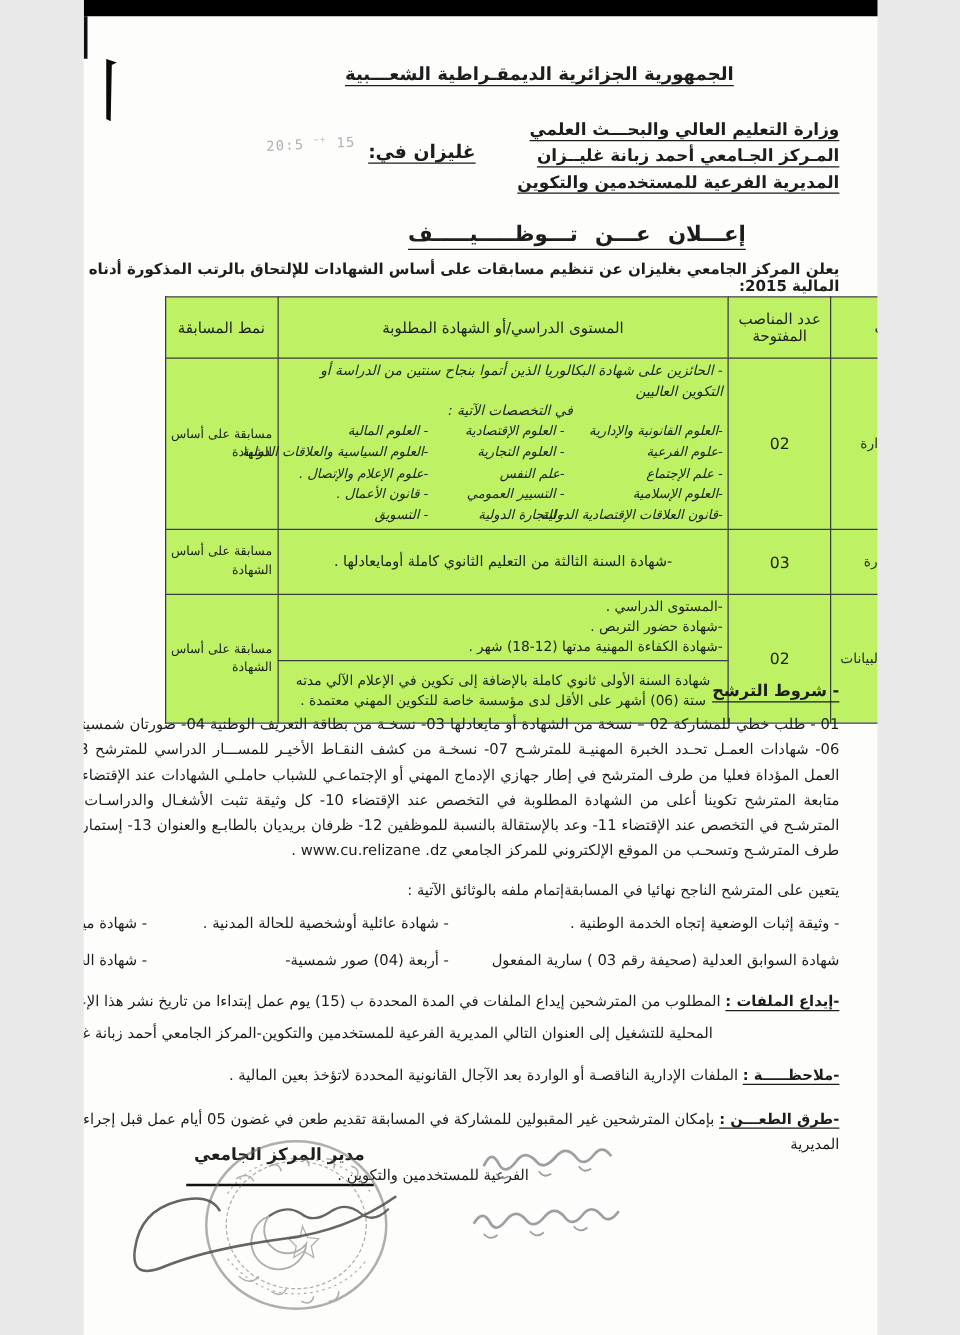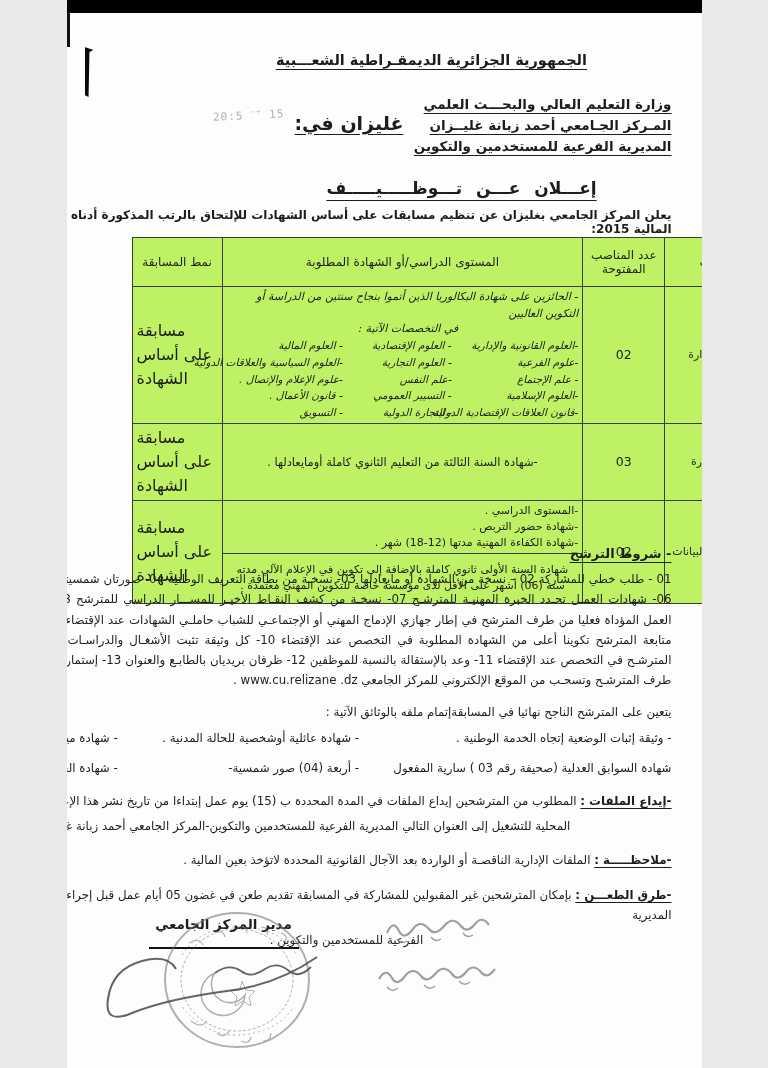--- a/index.html
+++ b/index.html
@@ -13,41 +13,41 @@
                clip-path:polygon(0 0,100% 6%,55% 10%,45% 100%,0 96%);}
   .tr-dash{top:45px;left:733px;width:19px;height:9px;background:#0a0a0a;}
   .right-edge{top:140px;left:737px;width:1px;height:880px;background:#d7d7d5;}
 
   
   .republic{top:52px;left:0;width:730px;text-align:center;font-weight:bold;font-size:14.5px;
             text-decoration:underline;text-underline-offset:4px;direction:rtl;}
   .ministry-block{top:94px;right:30px;width:320px;direction:rtl;text-align:right;
                   font-weight:bold;font-size:13.5px;line-height:1.55;}
   .ministry-block div{text-decoration:underline;text-underline-offset:4px;}
-  .place-date{top:112px;left:228px;font-weight:bold;font-size:19px;direction:rtl;
+  .place-date{top:112px;left:228px;font-weight:bold;font-size:15px;direction:rtl;
               text-decoration:underline;text-underline-offset:4px;}
   .datestamp{top:108px;left:146px;width:84px;color:#aeb2b6;font-family:"DejaVu Sans Mono",monospace;
              font-size:11px;letter-spacing:1px;transform:rotate(-3deg);direction:ltr;}
   .datestamp .marks{font-size:7px;vertical-align:super;color:#b9bcbf;}
   .doc-title{top:178px;left:0;width:790px;text-align:center;font-weight:bold;font-size:17px;
              direction:rtl;}
   .doc-title span{text-decoration:underline;text-underline-offset:6px;word-spacing:8px;}
   .intro-line{top:208px;right:30px;width:710px;direction:rtl;text-align:right;
               font-weight:bold;font-size:12px;}
 
   
   .jobs-table{top:237px;left:65px;width:632px;border-collapse:collapse;direction:rtl;
               font-size:11.5px;table-layout:fixed;}
   .jobs-table td,.jobs-table th{border:1px solid #3b3b3b;padding:2px 4px;vertical-align:middle;
               background:#bef264;font-weight:normal;}
   .col-rank{width:98px;} .col-num{width:82px;} .col-level{width:360px;} .col-mode{width:90px;}
   .th-cell{text-align:center;font-size:12px;height:44px;}
   .rank-cell{text-align:center;font-size:11px;color:#2a2a2a;}
   .num-cell{text-align:center;font-weight:bold;font-size:12.5px;}
-  .mode-cell{text-align:left;font-size:16px;line-height:1.5;padding:4px 8px;}
+  .mode-cell{text-align:right;font-size:10px;line-height:1.5;padding:4px 8px;}
   .level1{height:102px;padding:4px 8px;font-style:italic;}
   .level1 .l1-intro{text-align:right;font-size:11px;line-height:1.5;}
   .level1 .l1-intro2{text-align:right;font-size:11px;margin-right:120px;}
   .spec-grid{display:grid;grid-template-columns:36% 31% 33%;direction:rtl;
              font-size:10.5px;line-height:1.6;margin-top:2px;}
   .spec-col div{white-space:nowrap;overflow:visible;}
   .level2{height:47px;text-align:center;font-size:11.5px;}
   .level3a{height:48px;text-align:right;padding-right:40px;font-size:11px;line-height:1.45;}
   .level3b{height:45px;text-align:center;font-size:11px;line-height:1.5;padding:2px 14px;}
 

